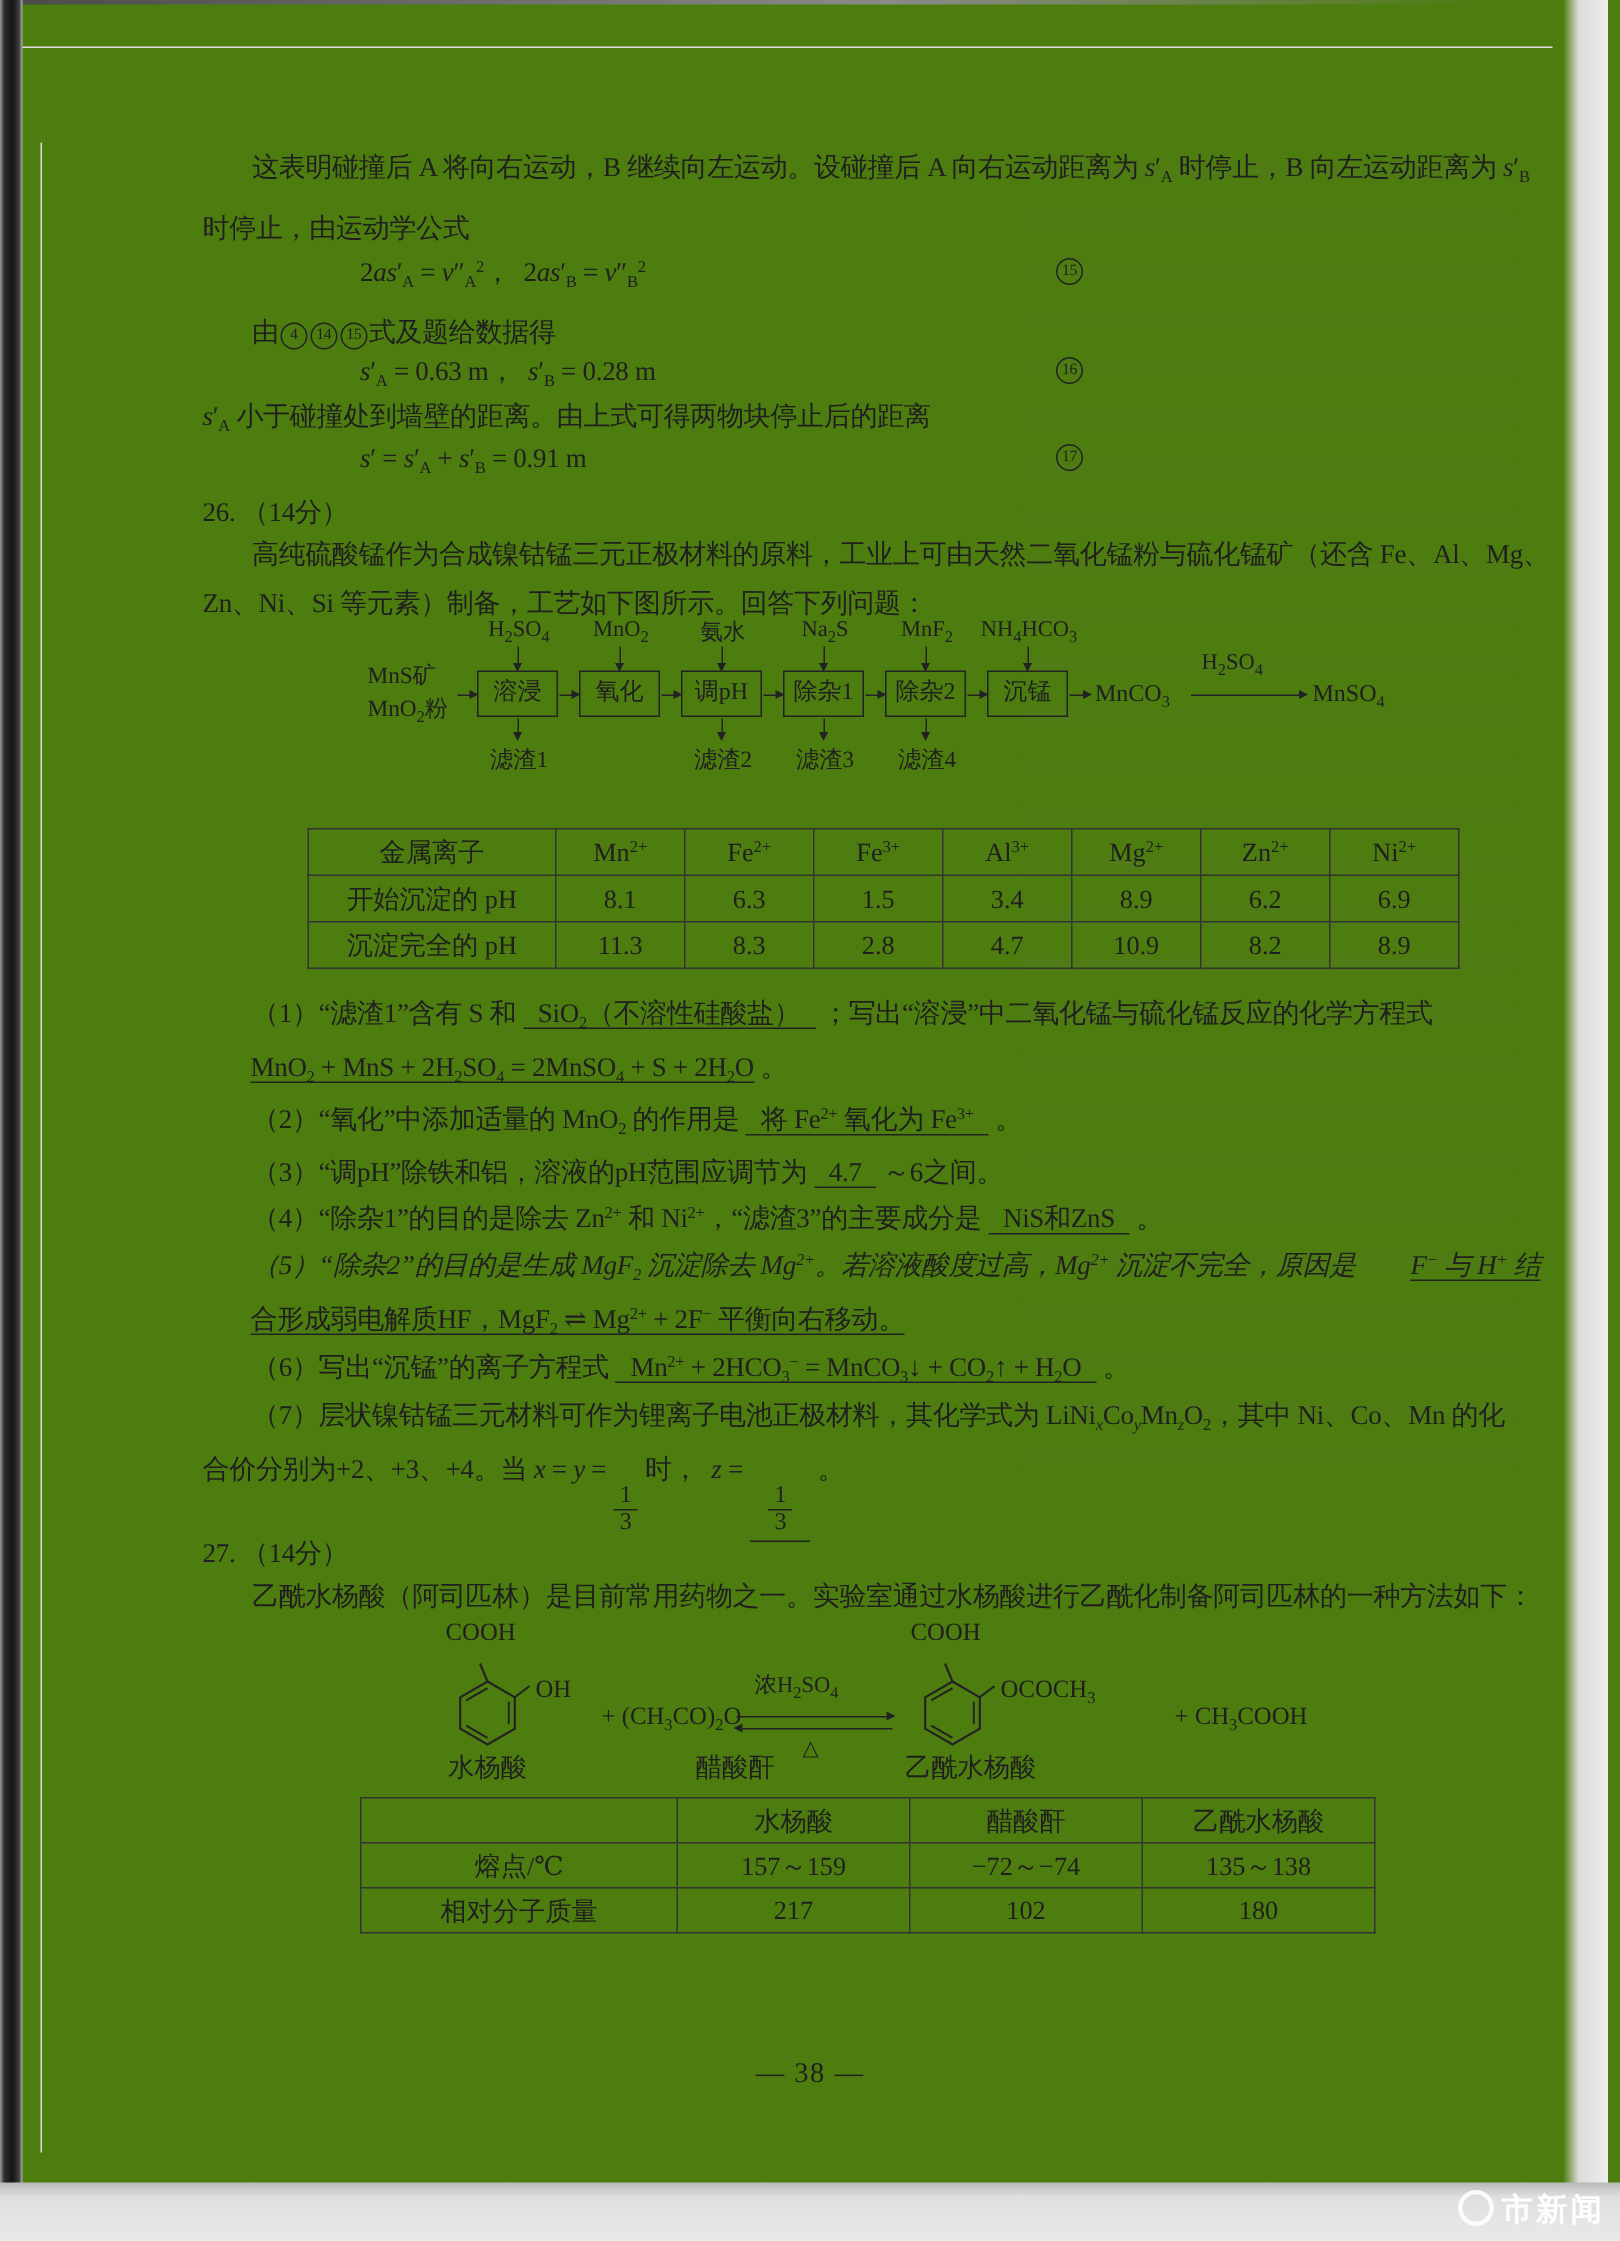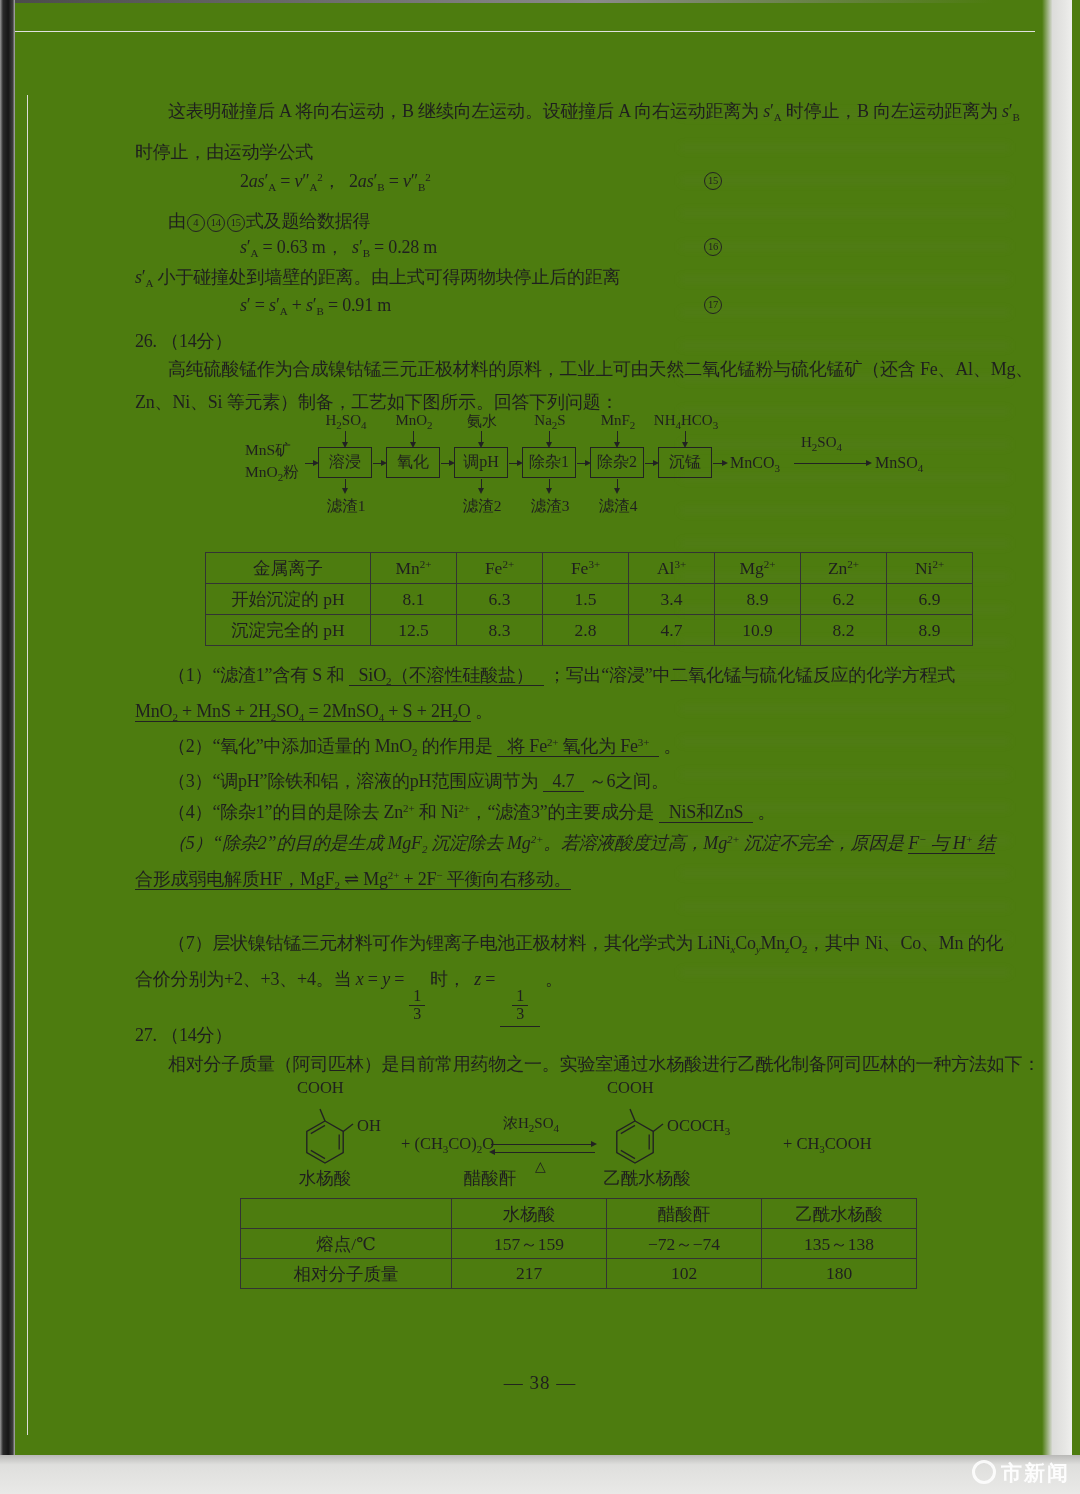--- a/index.html
+++ b/index.html
@@ -5,21 +5,21 @@
   html,body{margin:0;padding:0;background:#e9e9e7;}
   .page{position:relative;width:1080px;height:1494px;background:#4d7c0f;overflow:hidden;
         font-family:"Liberation Serif","DejaVu Serif",serif;color:#1f1f1f;}
   .content{position:absolute;left:135px;top:0;width:900px;height:100%;}
   .ln{position:absolute;white-space:nowrap;font-size:18px;letter-spacing:-0.2px;line-height:1.25;}
   sub{font-size:11px;vertical-align:-4px;line-height:0;}
   sup{font-size:11px;vertical-align:6px;line-height:0;}
   .circ{display:inline-block;box-sizing:border-box;min-width:18px;height:18px;border:1.2px solid #222;
         border-radius:50%;font-size:10.5px;line-height:15px;text-align:center;vertical-align:1px;padding:0 1px;margin:0 1px;}
   .blank{border-bottom:1.3px solid #222;padding:0 10px;}
-  .ul{border-bottom:1.3px solid #222;}
+  .ul{border-bottom:1.3px solid #222;margin-left:32px;}
   .frac{display:inline-flex;flex-direction:column;align-items:center;vertical-align:-16px;line-height:1.05;font-size:16px;margin:0 5px;}
   .frac .fnum{border-bottom:1.2px solid #222;padding:0 4px;}
   .frac.answer{border-bottom:1.3px solid #222;padding:2px 12px 3px;}
   
   table{border-collapse:collapse;position:absolute;background:transparent;}
   .t1{left:70px;top:552px;}
   .t1 td{border:1.3px solid #333;text-align:center;font-size:17.5px;height:30px;padding:0 3px;}
   .t1 td.c0{width:158px;}
   .t1 td.cv{width:79px;}
   .t2{left:105px;top:1198px;}
@@ -166,21 +166,21 @@
         <td class="cv">8.1</td>
         <td class="cv">6.3</td>
         <td class="cv">1.5</td>
         <td class="cv">3.4</td>
         <td class="cv">8.9</td>
         <td class="cv">6.2</td>
         <td class="cv">6.9</td>
       </tr>
       <tr>
         <td class="c0">沉淀完全的 pH</td>
-        <td class="cv">12.5</td>
+        <td class="cv">11.3</td>
         <td class="cv">8.3</td>
         <td class="cv">2.8</td>
         <td class="cv">4.7</td>
         <td class="cv">10.9</td>
         <td class="cv">8.2</td>
         <td class="cv">8.9</td>
       </tr>
     </tbody>
       </table>
 
@@ -207,34 +207,39 @@
       <span>（4）“除杂1”的目的是除去 Zn<sup>2+</sup> 和 Ni<sup>2+</sup>，“滤渣3”的主要成分是</span>
       <span class="blank">NiS和ZnS</span>
       <span>。</span>
     </div>
     <div class="ln" style="left:33px;top:832px;font-style:italic;">
       <span>（5）“除杂2”的目的是生成 MgF<sub>2</sub> 沉淀除去 Mg<sup>2+</sup>。若溶液酸度过高，Mg<sup>2+</sup> 沉淀不完全，原因是</span>
       <span class="ul">F<sup>−</sup> 与 H<sup>+</sup> 结</span>
     </div>
     <div class="ln" style="left:0;top:868px;">
       <span class="ul">合形成弱电解质HF，MgF<sub>2</sub> ⇌ Mg<sup>2+</sup> + 2F<sup>−</sup> 平衡向右移动。</span>
+    </div>
+    <div class="ln" style="left:33px;top:900px;">
+      <span>（6）写出“沉锰”的离子方程式</span>
+      <span class="blank">Mn<sup>2+</sup> + 2HCO<sub>3</sub><sup>−</sup> = MnCO<sub>3</sub>↓ + CO<sub>2</sub>↑ + H<sub>2</sub>O</span>
+      <span>。</span>
     </div>
     <div class="ln" style="left:33px;top:932px;">（7）层状镍钴锰三元材料可作为锂离子电池正极材料，其化学式为 LiNi<sub><i>x</i></sub>Co<sub><i>y</i></sub>Mn<sub><i>z</i></sub>O<sub>2</sub>，其中 Ni、Co、Mn 的化</div>
     <div class="ln" style="left:0;top:968px;">
       <span>合价分别为+2、+3、+4。当 <i>x</i> = <i>y</i> =</span><span class="frac">
           <span class="fnum">1</span>
           <span>3</span>
         </span><span>时，&nbsp; <i>z</i> =</span><span class="frac answer">
           <span class="fnum">1</span>
           <span>3</span>
         </span><span>。</span>
     </div>
 
     <div class="ln" style="left:0;top:1024px;">27. （14分）</div>
-    <div class="ln" style="left:33px;top:1053px;">相对分子质量（阿司匹林）是目前常用药物之一。实验室通过水杨酸进行乙酰化制备阿司匹林的一种方法如下：</div>
+    <div class="ln" style="left:33px;top:1053px;">乙酰水杨酸（阿司匹林）是目前常用药物之一。实验室通过水杨酸进行乙酰化制备阿司匹林的一种方法如下：</div>
 
     <div class="rxn">
       <span class="rl" style="left:162px;top:0;">COOH</span>
       <div class="struct" style="left:158px;top:26px;">
         <svg width="64" height="70" viewBox="0 0 64 70">
           <polygon points="32,17 50.2,27.5 50.2,48.5 32,59 13.8,48.5 13.8,27.5" fill="none" stroke="#222" stroke-width="1.4"></polygon>
           <line x1="46.2" y1="30.5" x2="46.2" y2="45.5" stroke="#222" stroke-width="1.3"></line>
           <line x1="32" y1="54.6" x2="17.8" y2="46.4" stroke="#222" stroke-width="1.3"></line>
           <line x1="17.8" y1="29.6" x2="32" y2="21.4" stroke="#222" stroke-width="1.3"></line>
           <line x1="32" y1="17" x2="27" y2="5" stroke="#222" stroke-width="1.4"></line>

